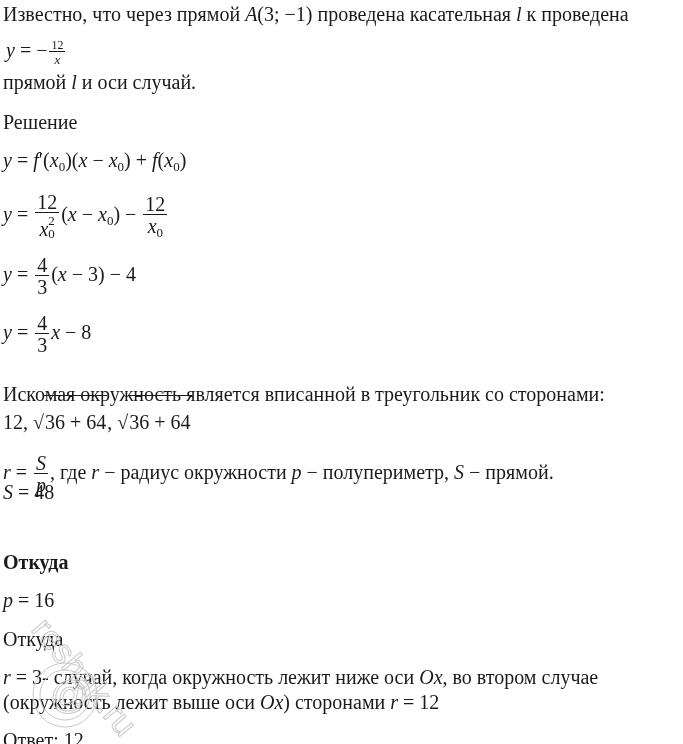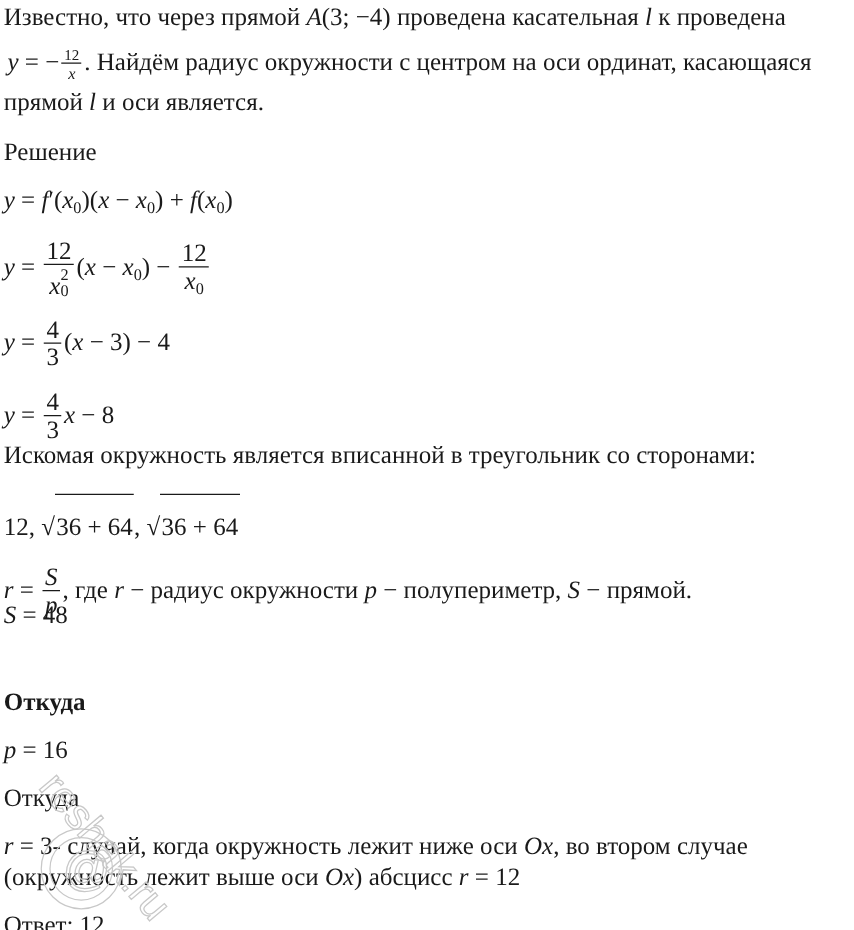--- a/index.html
+++ b/index.html
@@ -25,50 +25,50 @@
     pointer-events: none;
   }
   .watermark svg text {
     font-family: "Liberation Sans", "DejaVu Sans", sans-serif;
   }
 </style>
 </head>
 <body>
 
 <div class="line" style="top:2px;">
-  <span>Известно, что через прямой </span><span class="it">A</span><span>(3; −4)</span><span> проведена касательная </span><span class="it">l</span><span>  к проведена</span>
+  <span>Известно, что через прямой </span><span class="it">A</span><span>(3; −1)</span><span> проведена касательная </span><span class="it">l</span><span>  к проведена</span>
 </div>
 
 <div class="line" style="top:38px; left:6px;">
-  <span class="it">y</span><span> = −</span><span class="frac small"><span class="num">12</span><span class="den it">x</span></span><span>. Найдём радиус окружности с центром на оси ординат, касающаяся</span>
+  <span class="it">y</span><span> = −</span><span class="frac small"><span class="num">12</span><span class="den it">x</span></span>
 </div>
 
 <div class="line" style="top:70px;">
-  <span>прямой </span><span class="it">l</span><span> и оси является.</span>
+  <span>прямой </span><span class="it">l</span><span> и оси случай.</span>
 </div>
 
 <div class="line" style="top:110px;text-align:right;">Решение</div>
 
 <div class="line" style="top:148px;">
   <span class="it">y</span><span> = </span><span class="it">f</span><span>′(</span><span class="it">x</span><span class="sub">0</span><span>)(</span><span class="it">x</span><span> − </span><span class="it">x</span><span class="sub">0</span><span>) + </span><span class="it">f</span><span>(</span><span class="it">x</span><span class="sub">0</span><span>)</span>
 </div>
 
 <div class="line" style="top:190px; line-height:48px;">
   <span class="it">y</span><span> = </span><span class="frac"><span class="num">12</span><span class="den"><span class="it">x</span><span class="subsup"><span>2</span><span>0</span></span></span></span><span>(</span><span class="it">x</span><span> − </span><span class="it">x</span><span class="sub">0</span><span>) − </span><span class="frac"><span class="num">12</span><span class="den"><span class="it">x</span><span class="sub">0</span></span></span>
 </div>
 
 <div class="line" style="top:250px; line-height:48px;">
   <span class="it">y</span><span> = </span><span class="frac"><span class="num">4</span><span class="den">3</span></span><span>(</span><span class="it">x</span><span> − 3) − 4</span>
 </div>
 
 <div class="line" style="top:308px; line-height:48px;">
   <span class="it">y</span><span> = </span><span class="frac"><span class="num">4</span><span class="den">3</span></span><span class="it">x</span><span> − 8</span>
 </div>
 
-<div class="line" style="top:352px;">Искомая окружность является вписанной в треугольник со сторонами:</div>
+<div class="line" style="top:382px;">Искомая окружность является вписанной в треугольник со сторонами:</div>
 
 <div class="line" style="top:410px;">
   <span>12, </span><span class="sqrt">√<span class="rad">36 + 64</span></span><span>, </span><span class="sqrt">√<span class="rad">36 + 64</span></span>
 </div>
 
 <div class="line" style="top:448px; line-height:48px;">
   <span class="it">r</span><span> = </span><span class="frac"><span class="num it">S</span><span class="den it">p</span></span><span>, где </span><span class="it">r</span><span> − радиус окружности </span><span class="it">p</span><span> − полупериметр, </span><span class="it">S</span><span> − прямой.</span>
 </div>
 
 <div class="line" style="top:480px;">
@@ -81,21 +81,21 @@
   <span class="it">p</span><span> = 16</span>
 </div>
 
 <div class="line" style="top:627px;">Откуда</div>
 
 <div class="line" style="top:665px;">
   <span class="it">r</span><span> = 3- случай, когда окружность лежит ниже оси </span><span class="it">Ox</span><span>, во втором случае</span>
 </div>
 
 <div class="line" style="top:690px;">
-  <span>(окружность лежит выше оси </span><span class="it">Ox</span><span>) абсцисс </span><span class="it">r</span><span> = 12</span>
+  <span>(окружность лежит выше оси </span><span class="it">Ox</span><span>) сторонами </span><span class="it">r</span><span> = 12</span>
 </div>
 
 <div class="line" style="top:728px;">Ответ: 12</div>
 
 <div class="watermark">
   <svg width="200" height="140" viewBox="0 0 200 140">
     <g fill="none" stroke="#c8c8c8" stroke-width="1">
       <circle cx="45" cy="95" r="32"></circle>
       <circle cx="45" cy="95" r="25"></circle>
     </g>

